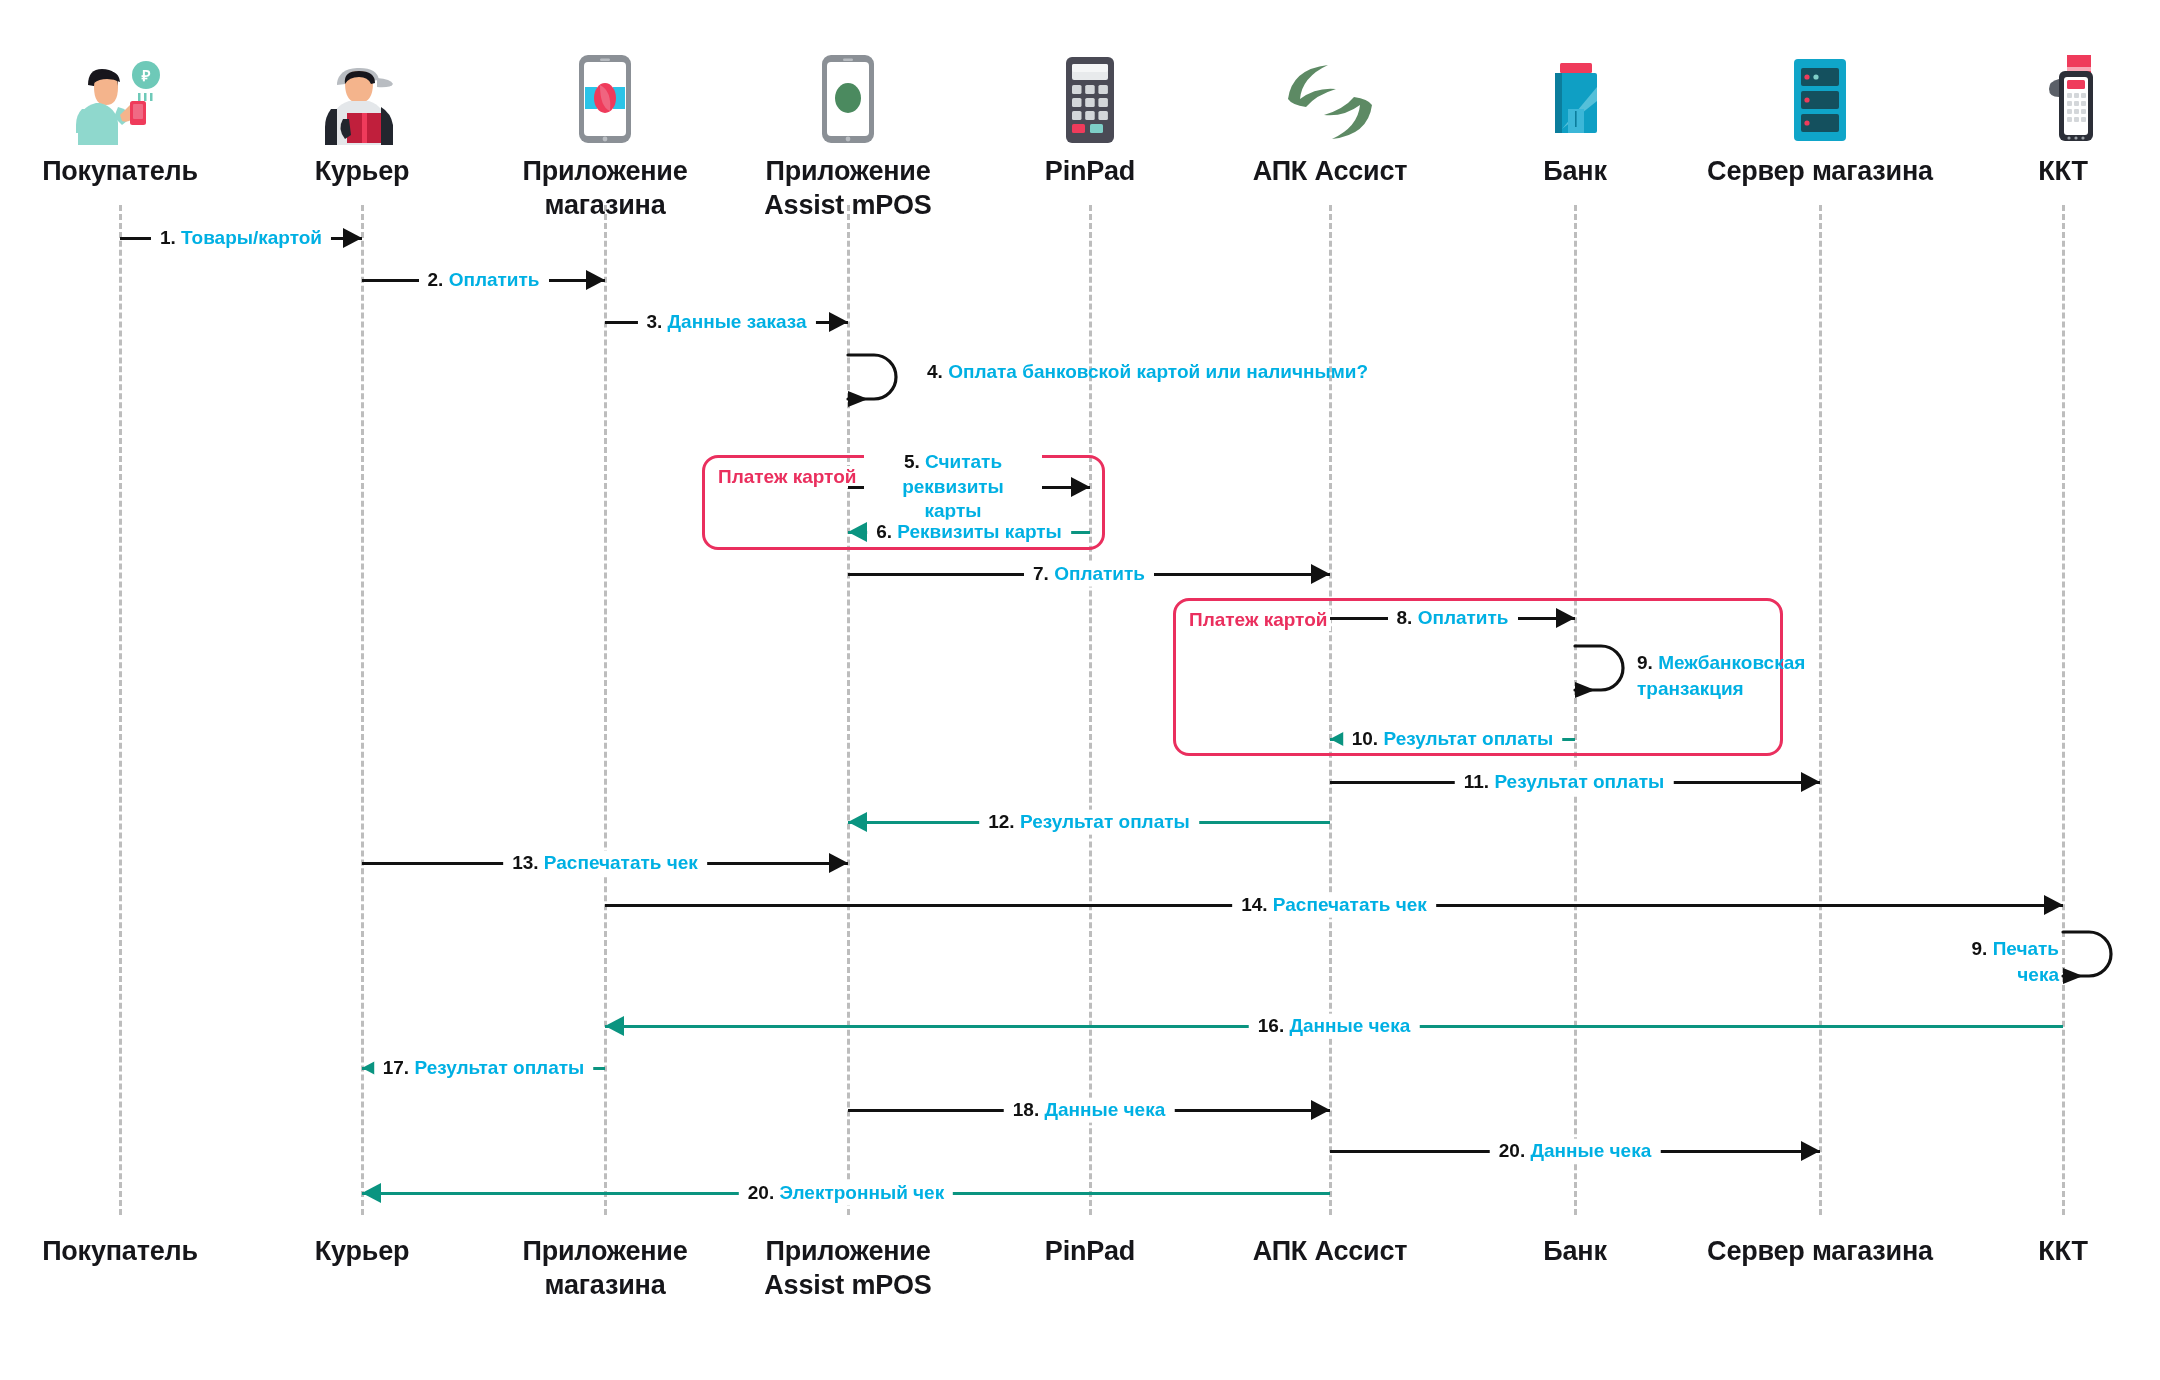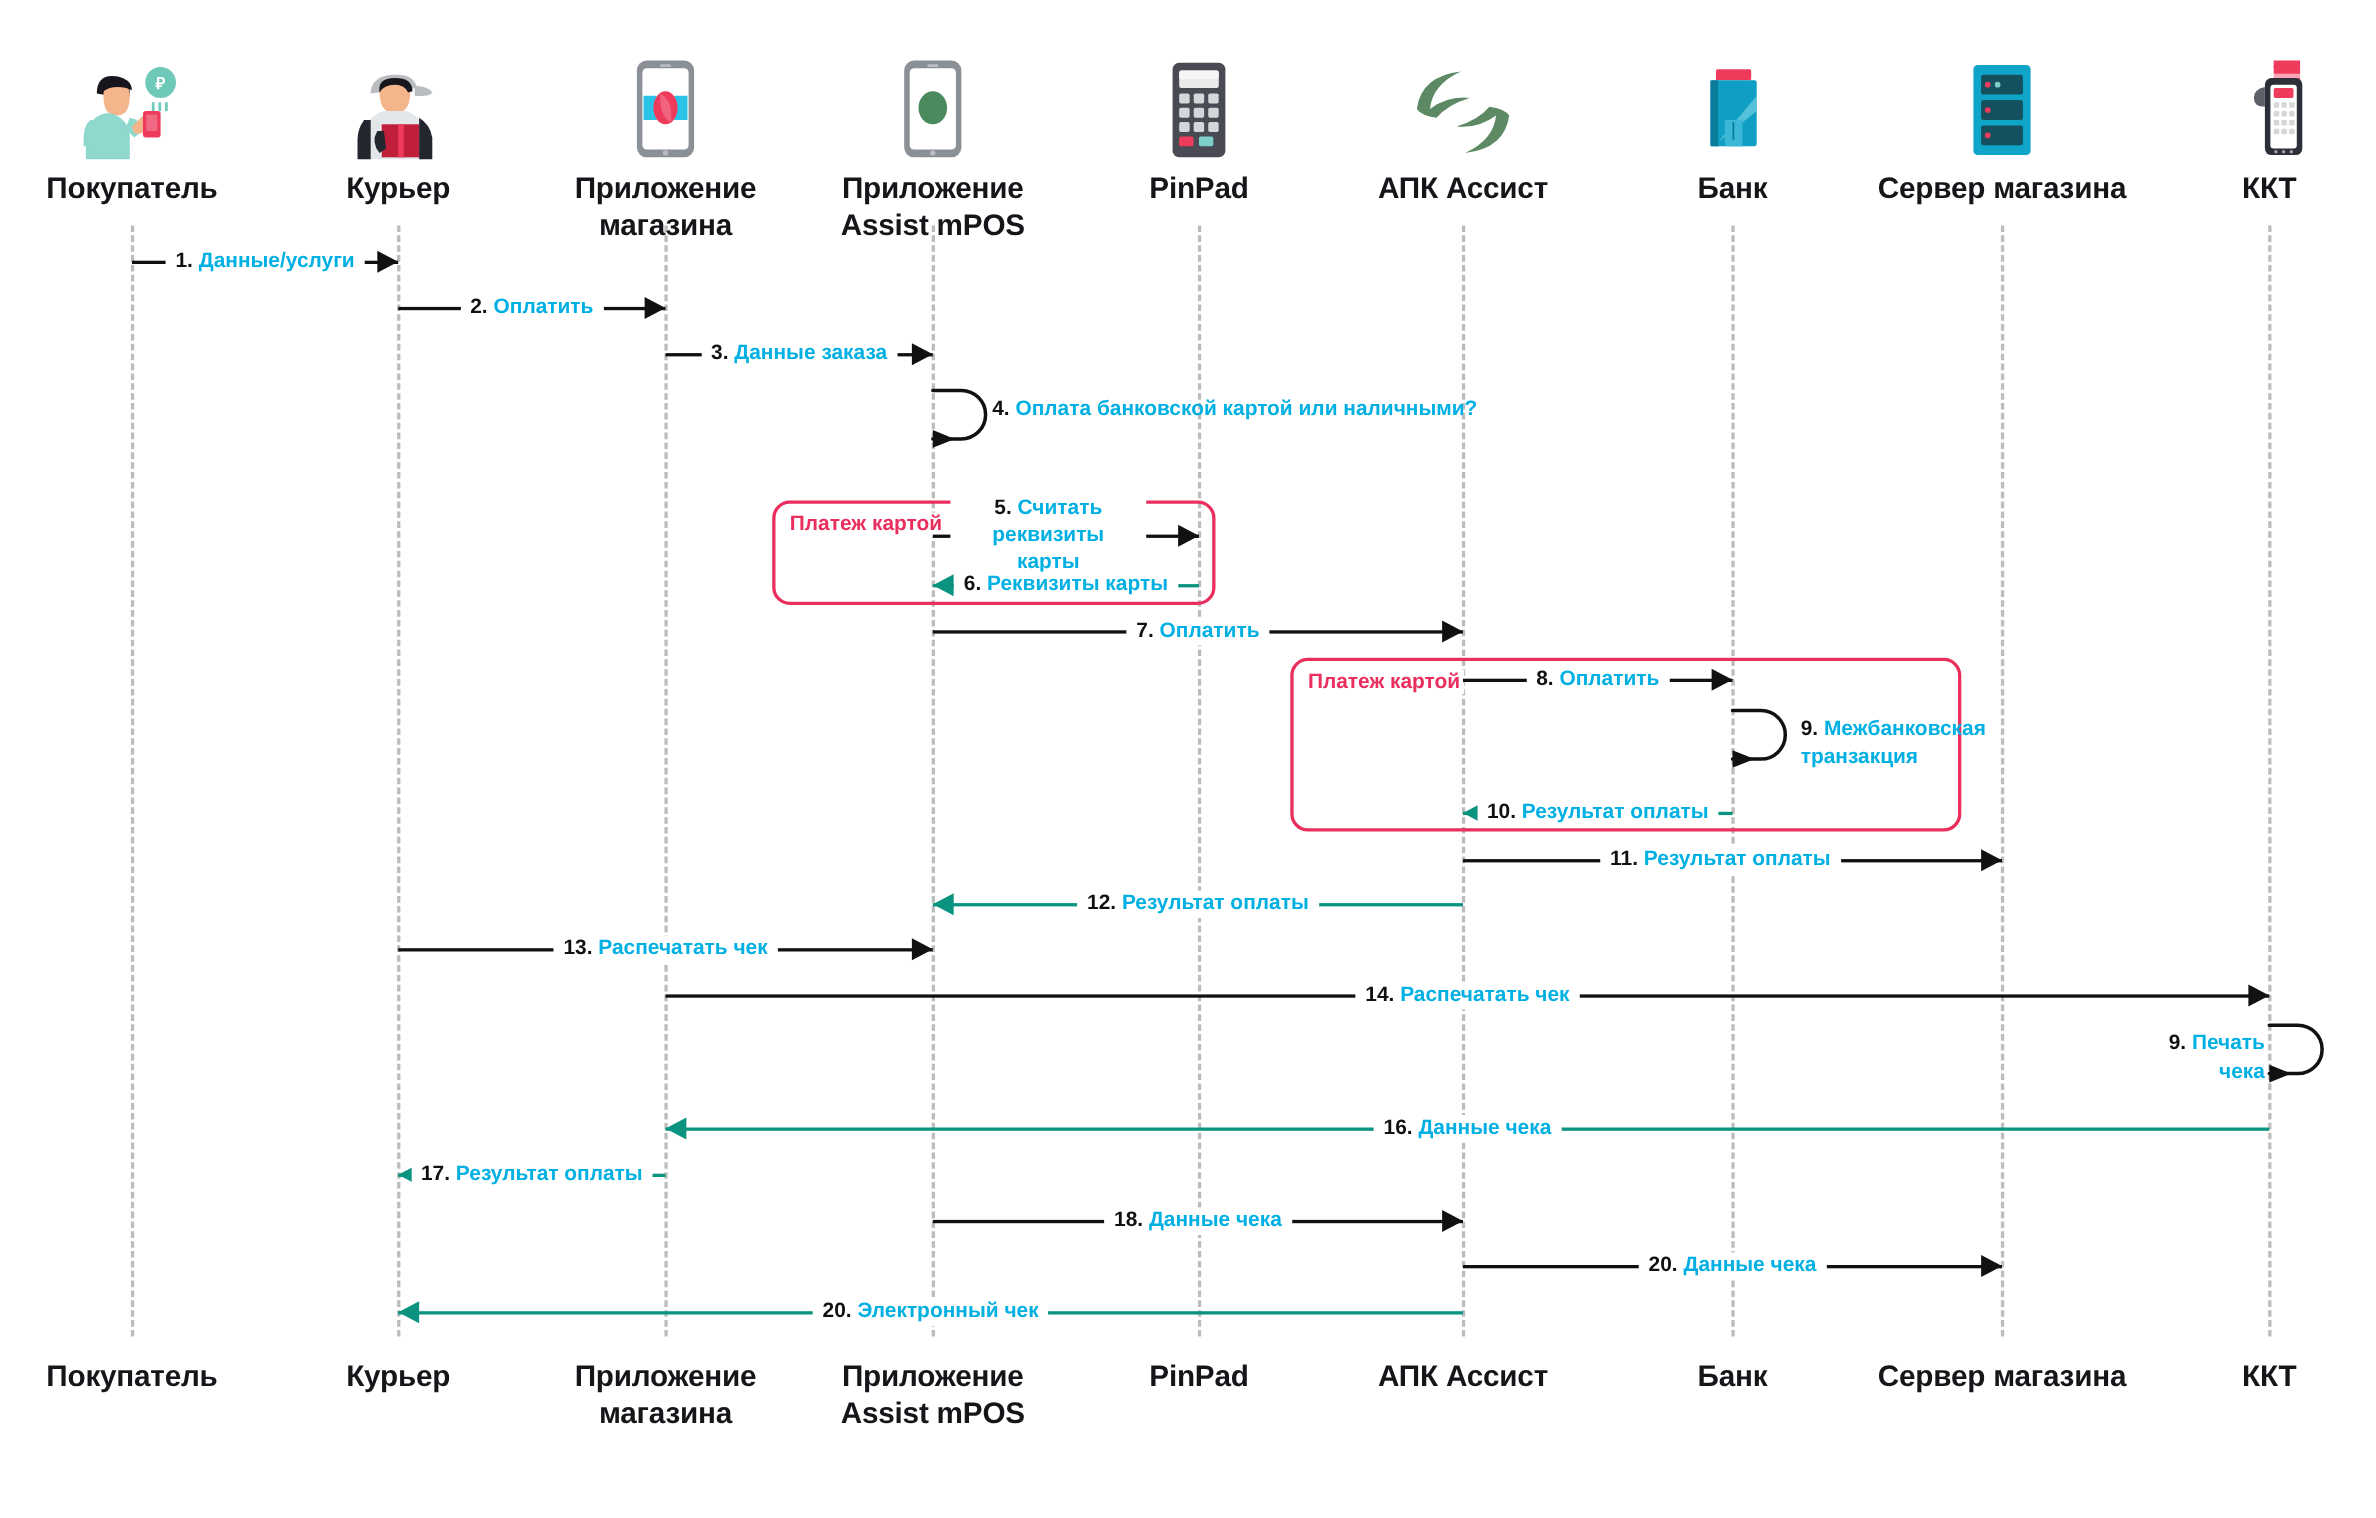--- a/index.html
+++ b/index.html
@@ -317,38 +317,38 @@
       <div class="frag" style="left: 702px; top: 455px; width: 403px; height: 95px;"></div>
       <div class="frag-label" style="left: 714px; top: 466px;">Платеж картой</div>
       <div class="frag" style="left: 1173px; top: 598px; width: 610px; height: 158px;"></div>
       <div class="frag-label" style="left: 1185px; top: 609px;">Платеж картой</div>
     </div>
 
   <div id="messages">
       <div class="msg" style="left: 120px; top: 237px; width: 242px;">
         <div class="line" style="width: 242px;"></div>
         <div class="head right" style="left: 223px;"></div>
-        <div class="caption" style="left: 121px; top: 1px;"><span class="num">1.</span> <span>Данные/услуги</span></div>
+        <div class="caption" style="left: 121px; top: 1px;"><span class="num">1.</span> <span>Товары/картой</span></div>
       </div>
       <div class="msg" style="left: 362px; top: 279px; width: 243px;">
         <div class="line" style="width: 243px;"></div>
         <div class="head right" style="left: 224px;"></div>
         <div class="caption" style="left: 121.5px; top: 1px;"><span class="num">2.</span> <span>Оплатить</span></div>
       </div>
       <div class="msg" style="left: 605px; top: 321px; width: 243px;">
         <div class="line" style="width: 243px;"></div>
         <div class="head right" style="left: 224px;"></div>
         <div class="caption" style="left: 121.5px; top: 1px;"><span class="num">3.</span> <span>Данные заказа</span></div>
       </div>
       <div class="selfloop" style="left: 846px; top: 351px;">
         <svg width="58" height="62" viewBox="0 0 58 62">
           <path d="M2 4 h26 a20 20 0 0 1 0 44 h-26" fill="none" stroke="#111111" stroke-width="3.2" stroke-linecap="round"></path>
           <polygon points="22,48 2,40 2,56" fill="#111111"></polygon>
         </svg>
-        <div class="caption" style="left: 56px; top: 8px; text-align: center;"><span class="num">4.</span> <span>Оплата банковской картой или наличными?</span></div>
+        <div class="caption" style="left: 81px; top: 8px; text-align: center;"><span class="num">4.</span> <span>Оплата банковской картой или наличными?</span></div>
       </div>
       <div class="msg" style="left: 848px; top: 486px; width: 242px;">
         <div class="line" style="width: 242px;"></div>
         <div class="head right" style="left: 223px;"></div>
         <div class="caption twoline" style="left: 105px; top: 1px; text-align: center;"><span class="num">5.</span> <span>Считать<br>реквизиты карты</span></div>
       </div>
       <div class="msg teal" style="left: 848px; top: 531px; width: 242px;">
         <div class="line" style="width: 242px;"></div>
         <div class="head left" style="left: 0px;"></div>
         <div class="caption" style="left: 121px; top: 1px;"><span class="num">6.</span> <span>Реквизиты карты</span></div>

